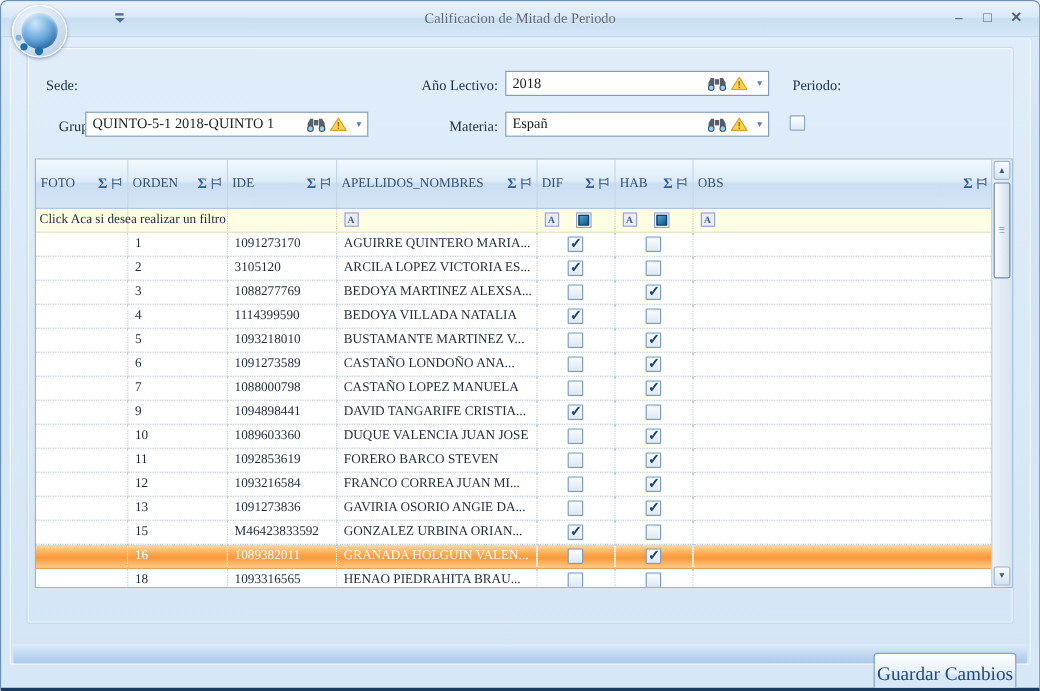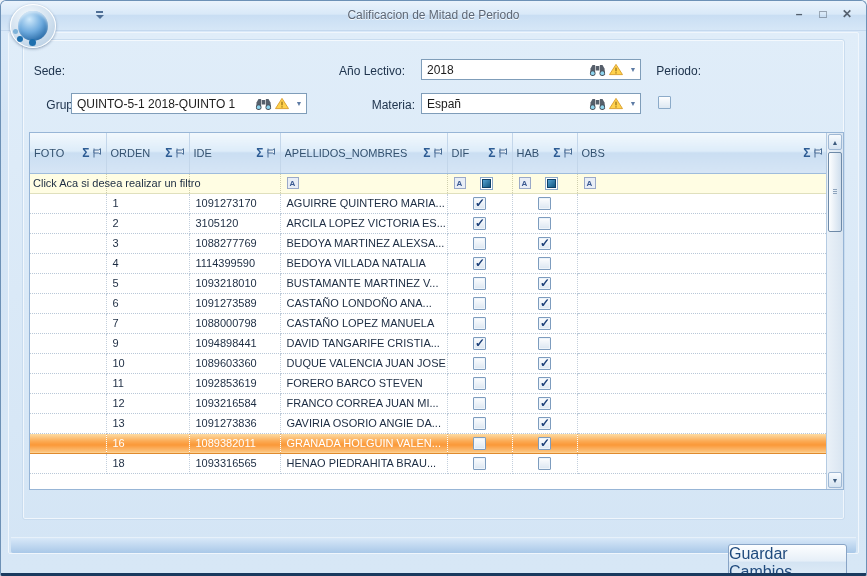--- a/index.html
+++ b/index.html
@@ -1,19 +1,19 @@
 <!DOCTYPE html>
 <html><head>
 <meta charset="utf-8">
 <style>
   html,body{margin:0;padding:0;background:#eef3f9;}
   *{box-sizing:border-box;}
   .window{
     position:relative;width:867px;height:576px;overflow:hidden;
-    font-family:Liberation Sans, sans-serif;
+    font-family:Liberation Serif, serif;
     background:linear-gradient(#dcebfa 0%, #d3e4f5 20%, #d7e7f6 100%);
     border:1px solid #6d91b6;border-bottom:3px solid #1a3a5f;
     border-radius:6px 6px 2px 2px;
   }
   
   .titlebar{position:absolute;left:0;top:0;right:0;height:30px;
     background:linear-gradient(#eaf3fc,#d9e9f8 45%,#c9def3 50%,#d6e7f7);
     border-bottom:1px solid #c4d8ee;border-radius:5px 5px 0 0;}
   .title-text{position:absolute;left:0;right:0;top:7px;text-align:center;
     font-size:12px;color:#5b6675;text-shadow:0 1px 0 rgba(255,255,255,.8);}
@@ -131,21 +131,21 @@
     </div>
   </div>
 
   <div class="client">
     <div class="group-panel"></div>
     <div class="statusbar"></div>
   </div>
 
   <span class="lbl" style="left:18px;top:63px;width:46px;text-align:right;">Sede:</span>
 
-  <span class="lbl" style="left:328px;top:63px;width:86px;text-align:center;">Año Lectivo:</span>
+  <span class="lbl" style="left:328px;top:63px;width:86px;text-align:right;">Año Lectivo:</span>
   <div class="combo" style="left:420px;top:58px;width:220px;">
     <span class="val">2018</span>
     <span class="mini-icon">
       <svg width="17" height="14" viewBox="0 0 16 14">
           <rect x="6.2" y="3" width="3.6" height="4.5" fill="#565f6b"></rect>
           <path d="M1 5.5 L3 2 h2.6 v9.5 H0.7z" fill="#565f6b"></path>
           <path d="M15 5.5 L13 2 h-2.6 v9.5 h5.3z" fill="#565f6b"></path>
           <circle cx="3.2" cy="10.2" r="2.7" fill="#444d58"></circle>
           <circle cx="12.8" cy="10.2" r="2.7" fill="#444d58"></circle>
           <circle cx="3.2" cy="10.2" r="1.9" fill="#8fd4ee"></circle>
@@ -463,20 +463,29 @@
             </tr>
             <tr class="drow">
               <td></td>
               <td>13</td>
               <td>1091273836</td>
               <td>GAVIRIA OSORIO ANGIE DA...</td>
               <td class="ctr"><span class="cb"></span></td>
               <td class="ctr"><span class="cb checked"></span></td>
               <td></td>
             </tr>
+            <tr class="drow">
+              <td></td>
+              <td>15</td>
+              <td>M46423833592</td>
+              <td>GONZALEZ URBINA ORIAN...</td>
+              <td class="ctr"><span class="cb checked"></span></td>
+              <td class="ctr"><span class="cb"></span></td>
+              <td></td>
+            </tr>
             <tr class="drow sel">
               <td></td>
               <td>16</td>
               <td>1089382011</td>
               <td>GRANADA HOLGUIN VALEN...</td>
               <td class="ctr"><span class="cb"></span></td>
               <td class="ctr"><span class="cb checked"></span></td>
               <td></td>
             </tr>
             <tr class="drow">

